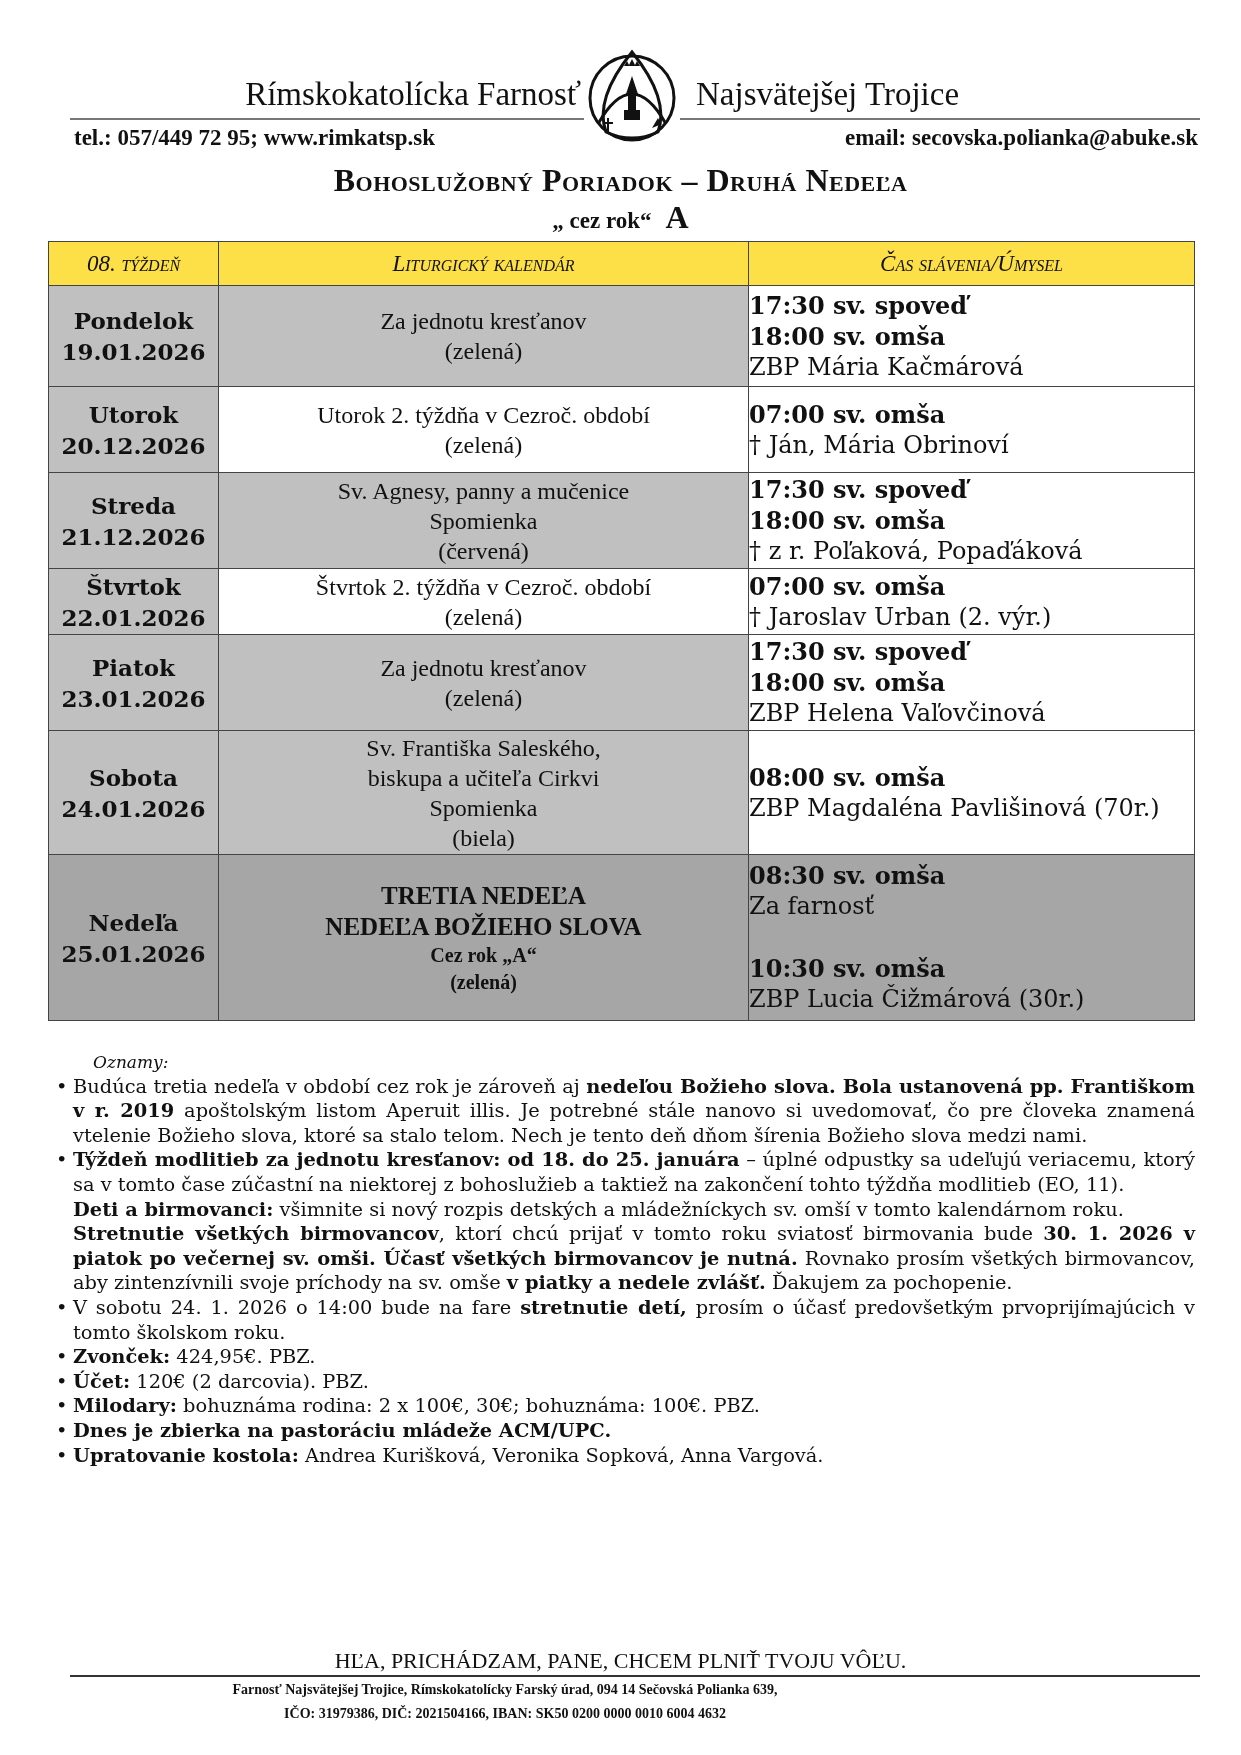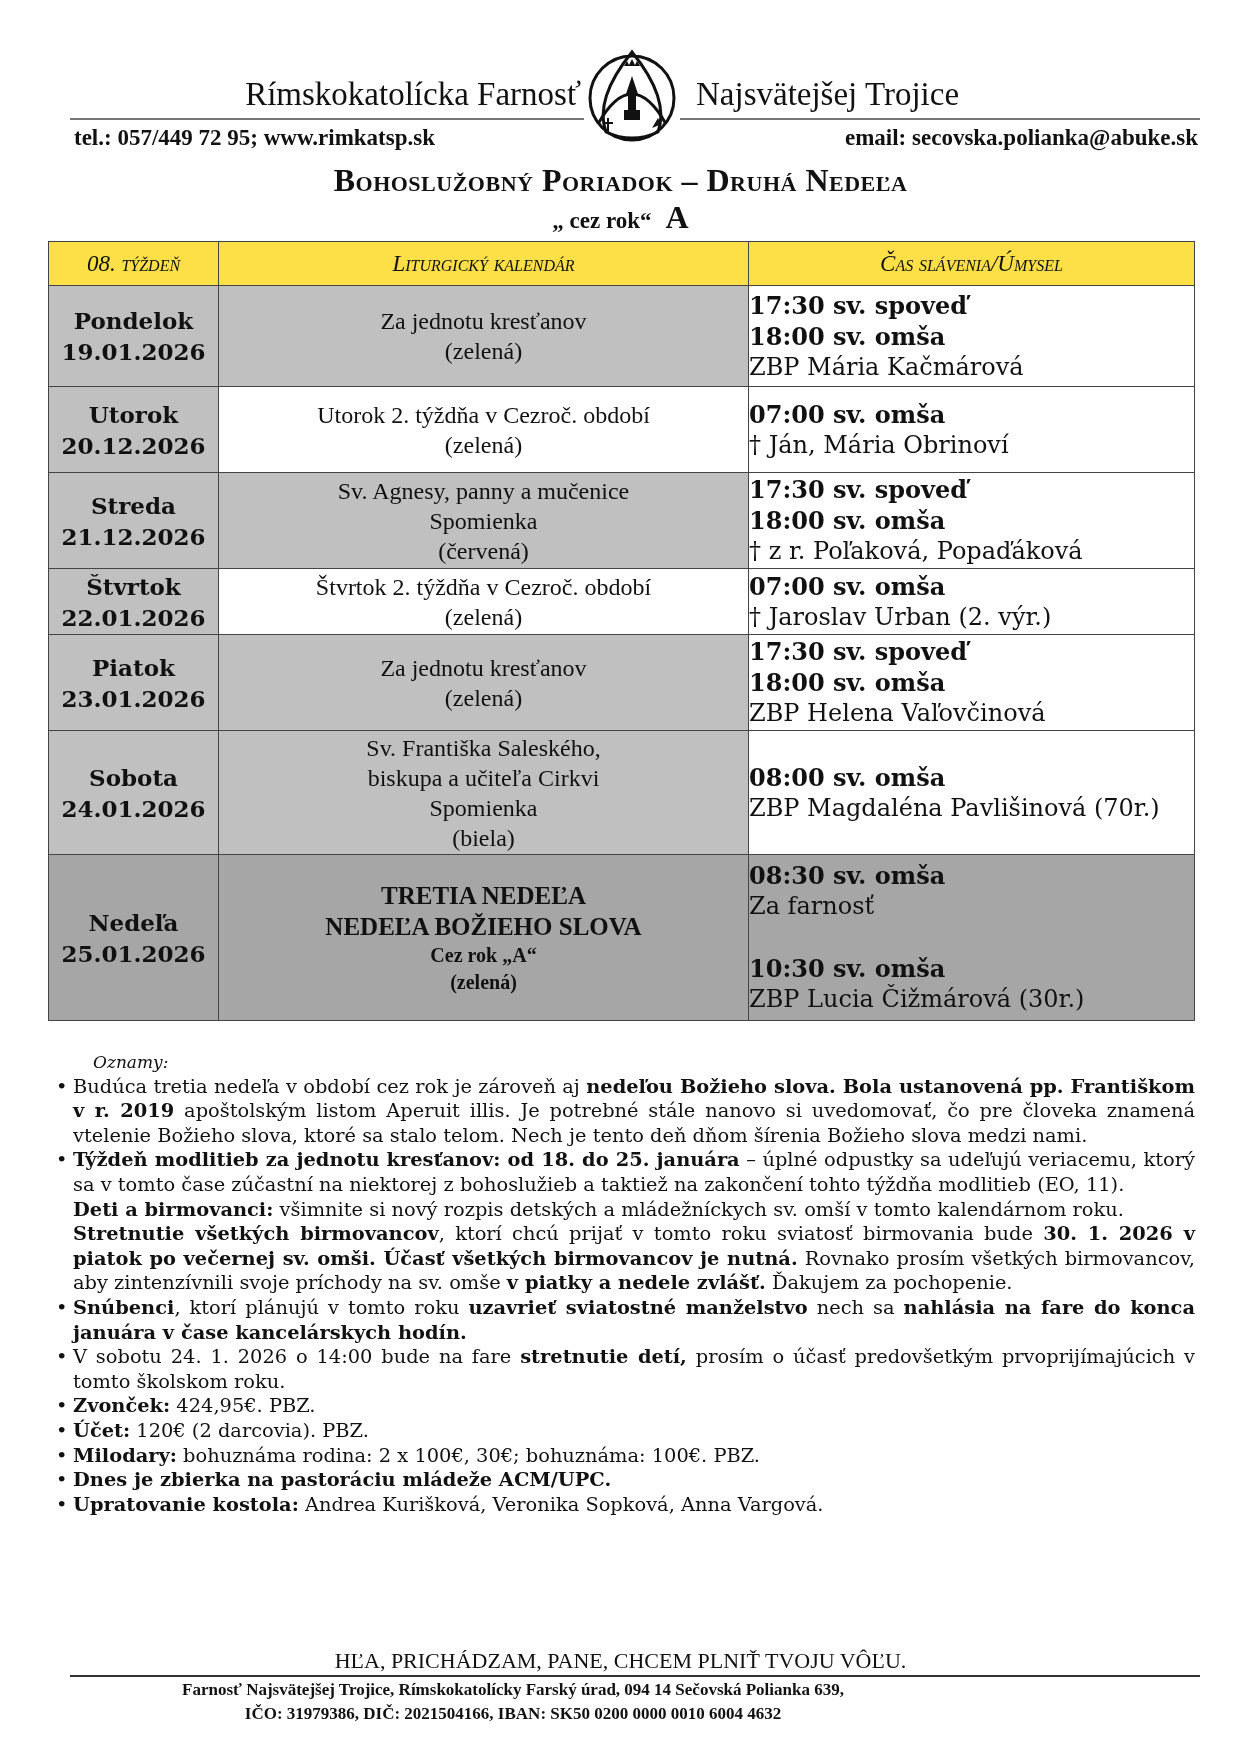--- a/index.html
+++ b/index.html
@@ -53,21 +53,21 @@
   .notes { position: absolute; top: 1050px; left: 73px; width: 1122px; font-size: 19.4px; line-height: 24.6px; }
   .notes .heading { margin-left: 20px; font-size: 17px; font-style: italic; }
   .notes ul { list-style: none; }
   .notes li { position: relative; padding-left: 0; text-align: justify; }
   .notes li::before { content: "•"; position: absolute; left: -17px; top: 0; }
   .notes li.nobullet::before { content: ""; }
   .notes b { font-weight: bold; }
 
   .motto { position: absolute; top: 1648px; left: 0; width: 1241px; text-align: center; font-family: "Liberation Serif", serif; font-size: 22px; }
   .footer-rule { position: absolute; top: 1675px; left: 70px; width: 1130px; height: 2px; background: #333; }
-  .footer { position: absolute; top: 1678px; left: 0; width: 1010px; text-align: center; font-family: "Liberation Serif", serif; font-weight: bold; font-size: 17px; line-height: 24px; margin-left: 8px; }
+  .footer { position: absolute; top: 1678px; left: 0; width: 1010px; text-align: center; font-family: "Liberation Serif", serif; font-weight: bold; font-size: 14px; line-height: 24px; }
 </style>
 </head>
 <body>
 
 <div class="header-title">
   <span class="left">Rímskokatolícka Farnosť</span>
   <span class="right">Najsvätejšej Trojice</span>
 </div>
 <div class="header-rule"></div>
 <div class="logo">
@@ -223,21 +223,20 @@
   </tbody>
 </table>
 
 <div class="notes">
   <div class="heading">Oznamy:</div>
   <ul id="notes-list">
       <li><span>Budúca tretia nedeľa v období cez rok je zároveň aj </span><b>nedeľou Božieho slova. Bola ustanovená pp. Františkom v r. 2019</b><span> apoštolským listom Aperuit illis. Je potrebné stále nanovo si uvedomovať, čo pre človeka znamená vtelenie Božieho slova, ktoré sa stalo telom. Nech je tento deň dňom šírenia Božieho slova medzi nami.</span></li>
       <li><b>Týždeň modlitieb za jednotu kresťanov: od 18. do 25. januára</b><span> – úplné odpustky sa udeľujú veriacemu, ktorý sa v tomto čase zúčastní na niektorej z bohoslužieb a taktiež na zakončení tohto týždňa modlitieb (EO, 11).</span></li>
       <li class="nobullet"><b>Deti a birmovanci:</b><span> všimnite si nový rozpis detských a mládežníckych sv. omší v tomto kalendárnom roku.</span></li>
       <li class="nobullet"><b>Stretnutie všetkých birmovancov</b><span>, ktorí chcú prijať v tomto roku sviatosť birmovania bude </span><b>30. 1. 2026 v piatok po večernej sv. omši. Účasť všetkých birmovancov je nutná.</b><span> Rovnako prosím všetkých birmovancov, aby zintenzívnili svoje príchody na sv. omše </span><b>v piatky a nedele zvlášť.</b><span> Ďakujem za pochopenie.</span></li>
-      <li><b>Snúbenci</b><span>, ktorí plánujú v tomto roku </span><b>uzavrieť sviatostné manželstvo</b><span> nech sa </span><b>nahlásia na fare do konca januára v čase kancelárskych hodín.</b></li>
       <li><span>V sobotu 24. 1. 2026 o 14:00 bude na fare </span><b>stretnutie detí,</b><span> prosím o účasť predovšetkým prvoprijímajúcich v tomto školskom roku.</span></li>
       <li><b>Zvonček:</b><span> 424,95€. PBZ.</span></li>
       <li><b>Účet:</b><span> 120€ (2 darcovia). PBZ.</span></li>
       <li><b>Milodary:</b><span> bohuznáma rodina: 2 x 100€, 30€; bohuznáma: 100€. PBZ.</span></li>
       <li><b>Dnes je zbierka na pastoráciu mládeže ACM/UPC.</b></li>
       <li><b>Upratovanie kostola:</b><span> Andrea Kurišková, Veronika Sopková, Anna Vargová.</span></li>
     </ul>
 </div>
 
 <div class="motto">HĽA, PRICHÁDZAM, PANE, CHCEM PLNIŤ TVOJU VÔĽU.</div>

